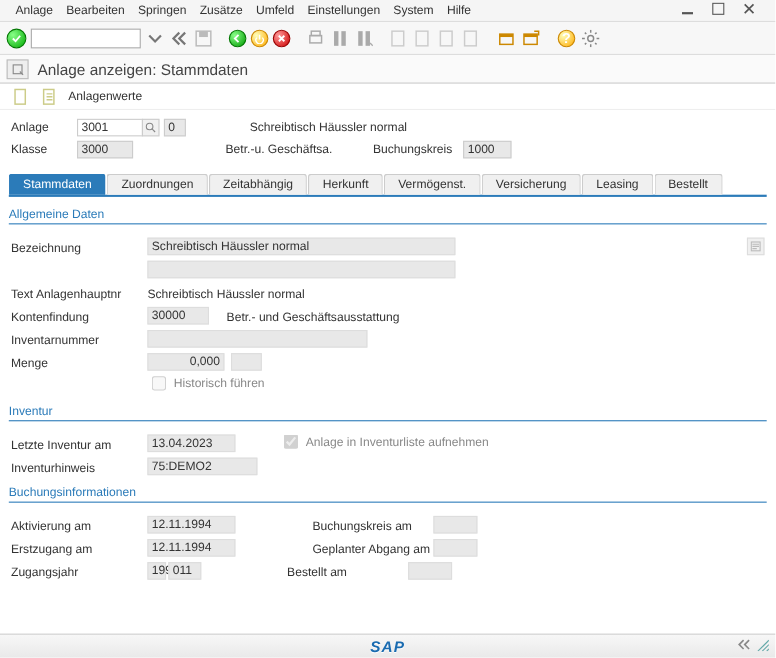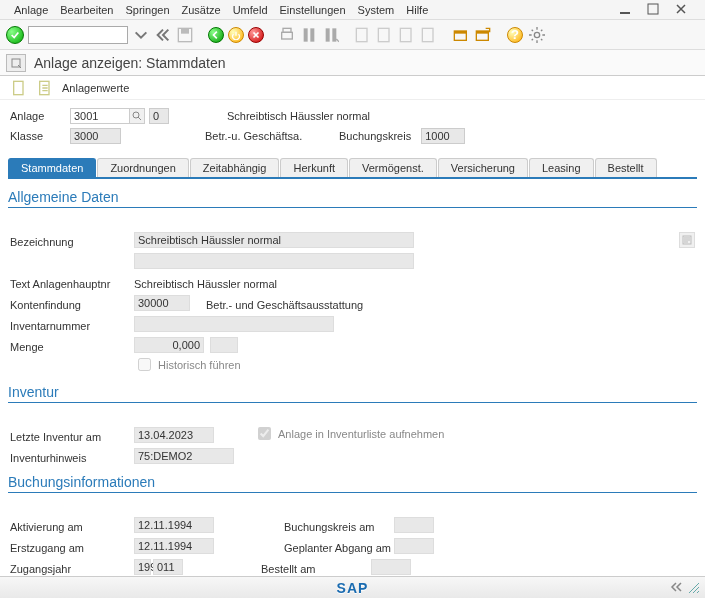--- a/index.html
+++ b/index.html
@@ -64,30 +64,30 @@
   .lab { width:60px; }
   .field { background:#e8e8e8;border:1px solid #ccc;height:16px;padding:0 3px;display:flex;align-items:center;font-size:11px;}
   .field.in { background:#fff; }
   .f4 { width:16px;height:16px;border:1px solid #ccc;background:#f0f0f0;margin-left:-1px;display:flex;align-items:center;justify-content:center;}
   .tabs { display:flex; margin:10px 8px 0 8px; border-bottom:2px solid #2b7bb9; }
   .tab { padding:3px 12px;border:1px solid #ccc;border-bottom:none;background:#f0f0f0;font-size:11px;cursor:pointer;
     border-top-left-radius:3px;border-top-right-radius:3px;margin-right:1px;}
   .tab.active { background:#2b7bb9;color:#fff;border-color:#2b7bb9;}
   .panel { margin:4px 8px 8px 8px; padding:0 0 0 0;}
   .group { margin:8px 0 6px 0; }
-  .group-title { color:#2b7bb9;font-size:14px;border-bottom:1px solid #2b7bb9;padding:2px 0;margin-bottom:20px;width:100%;}
+  .group-title { color:#2b7bb9;font-size:11px;border-bottom:1px solid #2b7bb9;padding:2px 0;margin-bottom:8px;width:100%;}
   .g-row { display:flex;align-items:flex-end;min-height:20px;margin:1px 2px;}
   .g-lab { width:124px; }
   .g-lab.short { width:110px; }
   .val { background:#e8e8e8;border:1px solid #ddd;height:16px;padding:0 3px;display:flex;align-items:center;}
   .chk { display:flex;align-items:center;gap:4px;color:#888;}
   .chk input { accent-color:#888; }
   .footer { position:absolute;bottom:0;left:0;right:0;height:22px;background:linear-gradient(#f7f7f7,#e9e9e9);border-top:1px solid #ccc;
     display:flex;align-items:center;justify-content:center;}
-  .footer .sap { color:#1a6bb0;font-weight:bold;font-size:14px;letter-spacing:1px;
+  .footer .sap { color:#1a6bb0;font-weight:bold;font-style:italic;font-size:14px;letter-spacing:1px;
     text-shadow:0 1px 0 #fff;}
   .footer .right { position:absolute;right:6px;display:flex;align-items:center;gap:4px;color:#888;}
 </style>
 </head>
 <body>
 
 <div class="menubar">
   <span style="margin-right:8px">
     <svg viewBox="0 0 10 10">
         <path d="M1 1 L5 5 L1 9 M4 1 L8 5 L4 9" stroke="#3a7" fill="none" stroke-width="1.5"></path>

